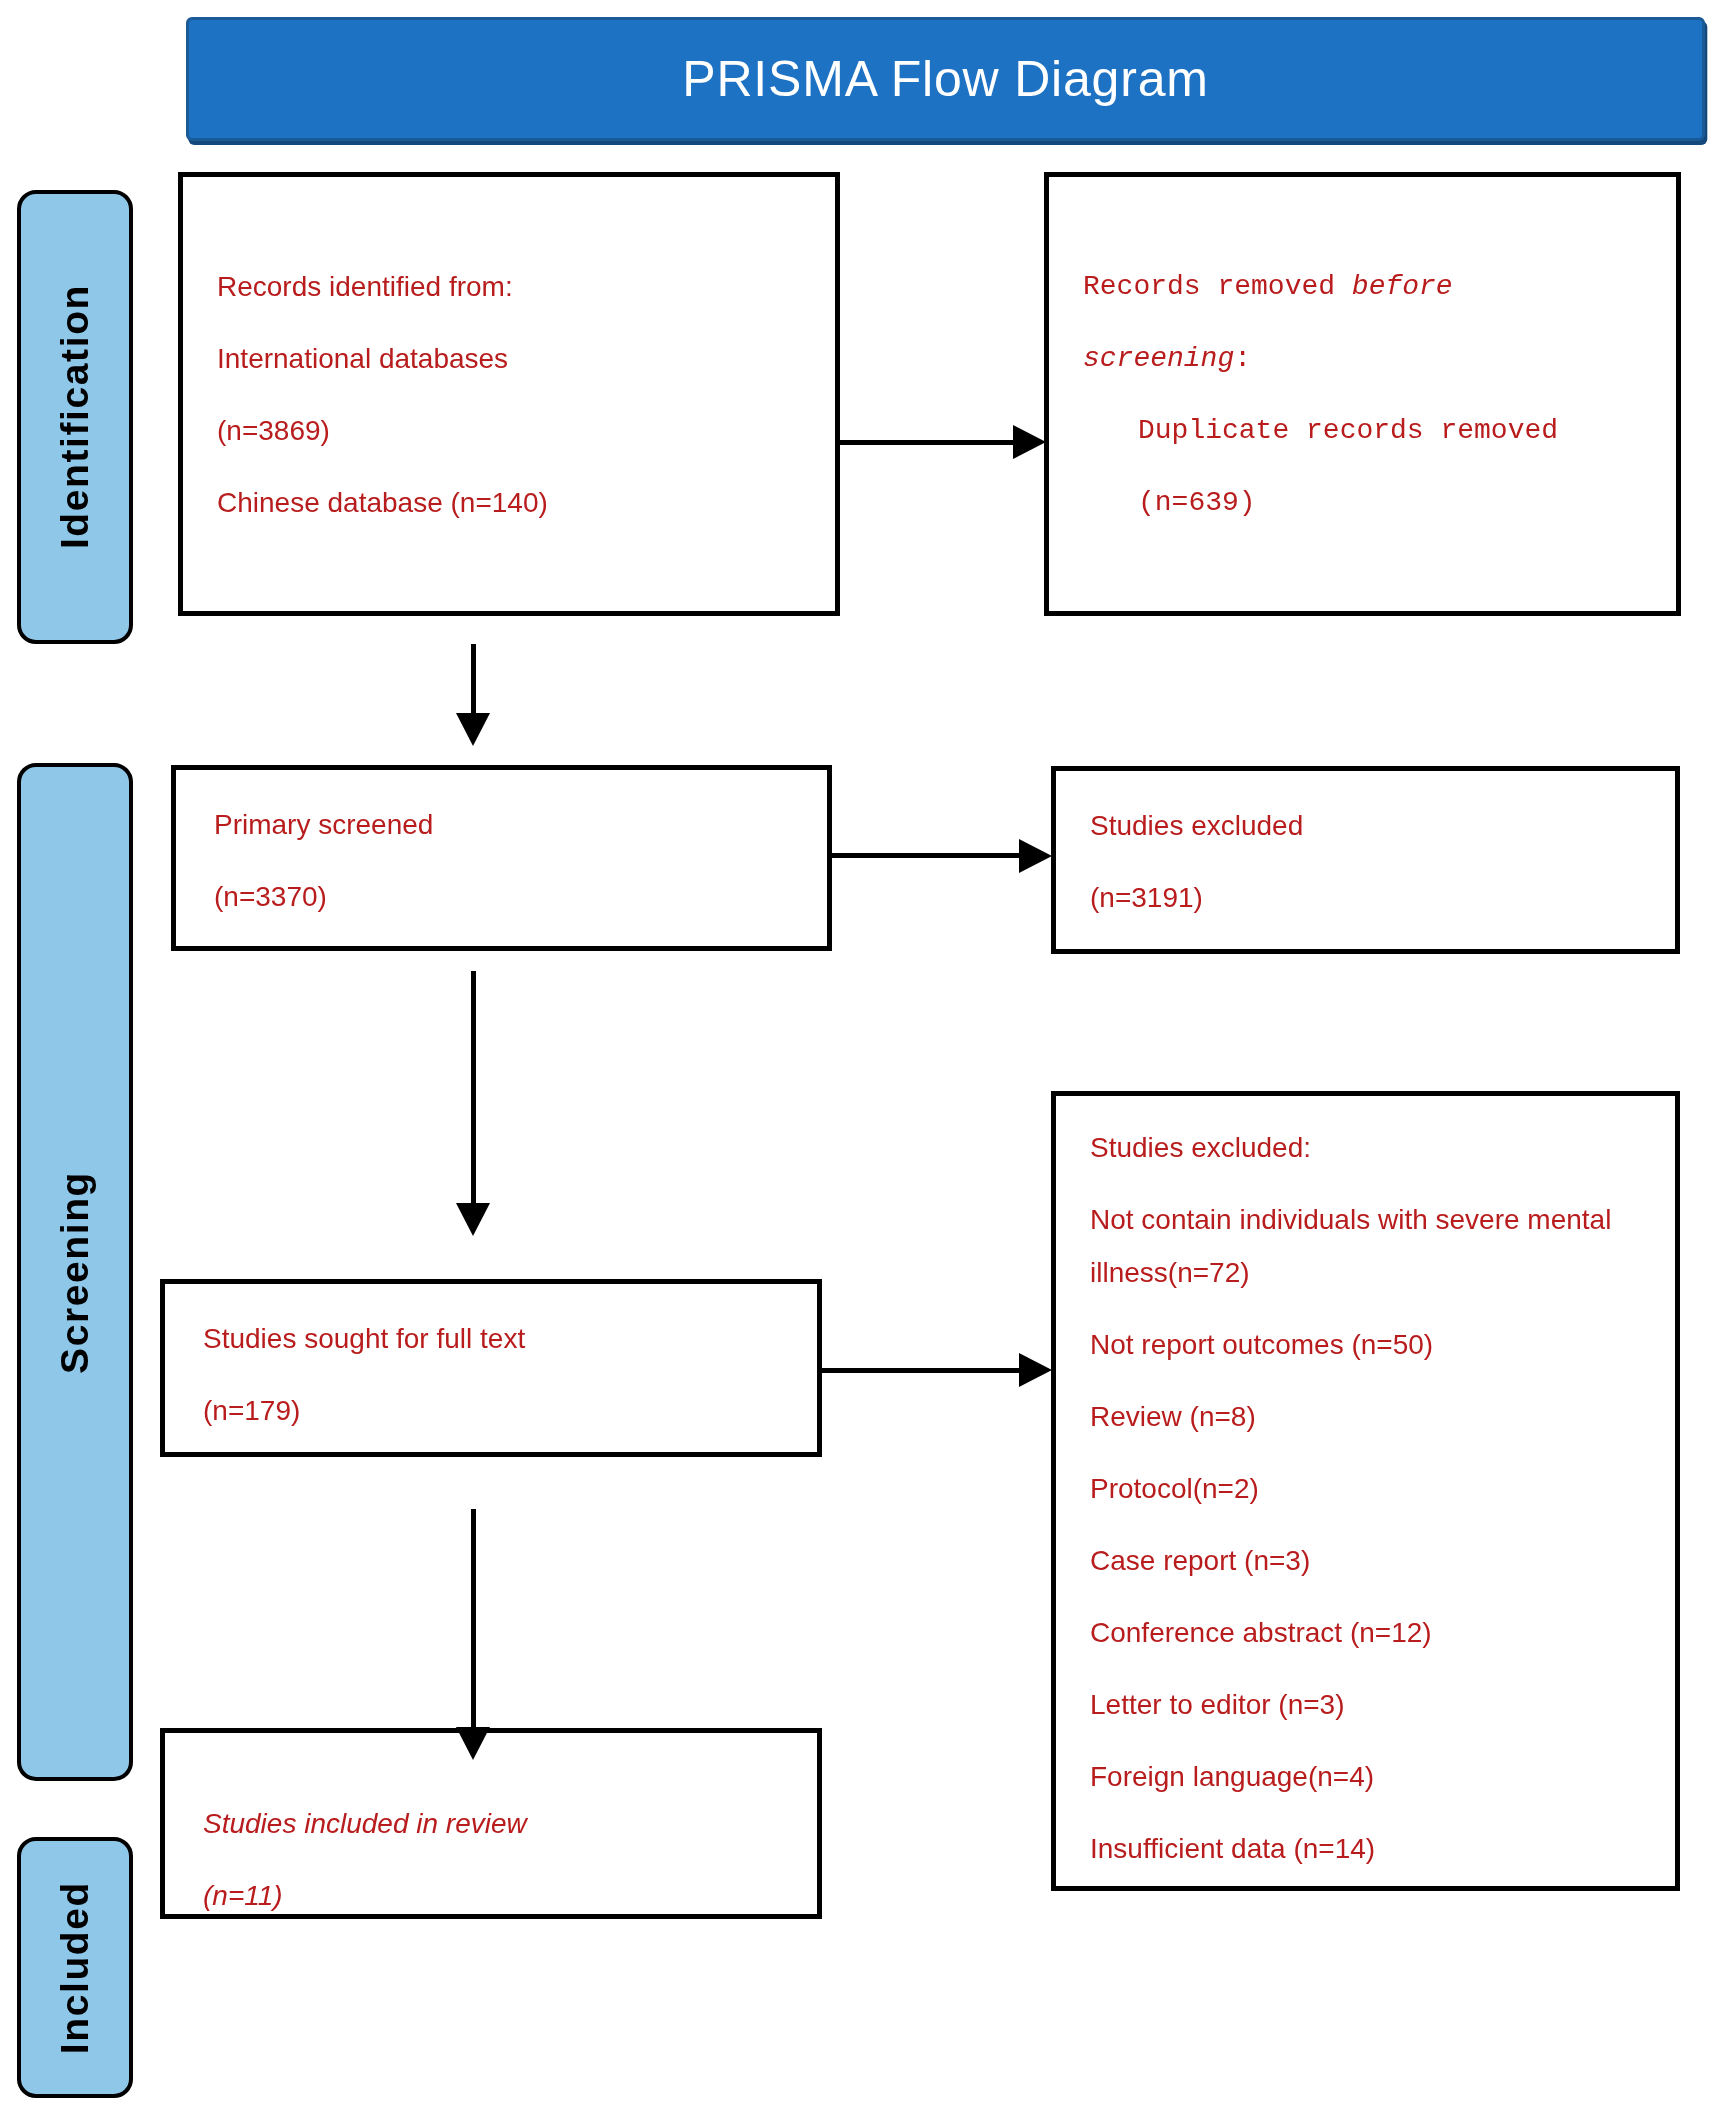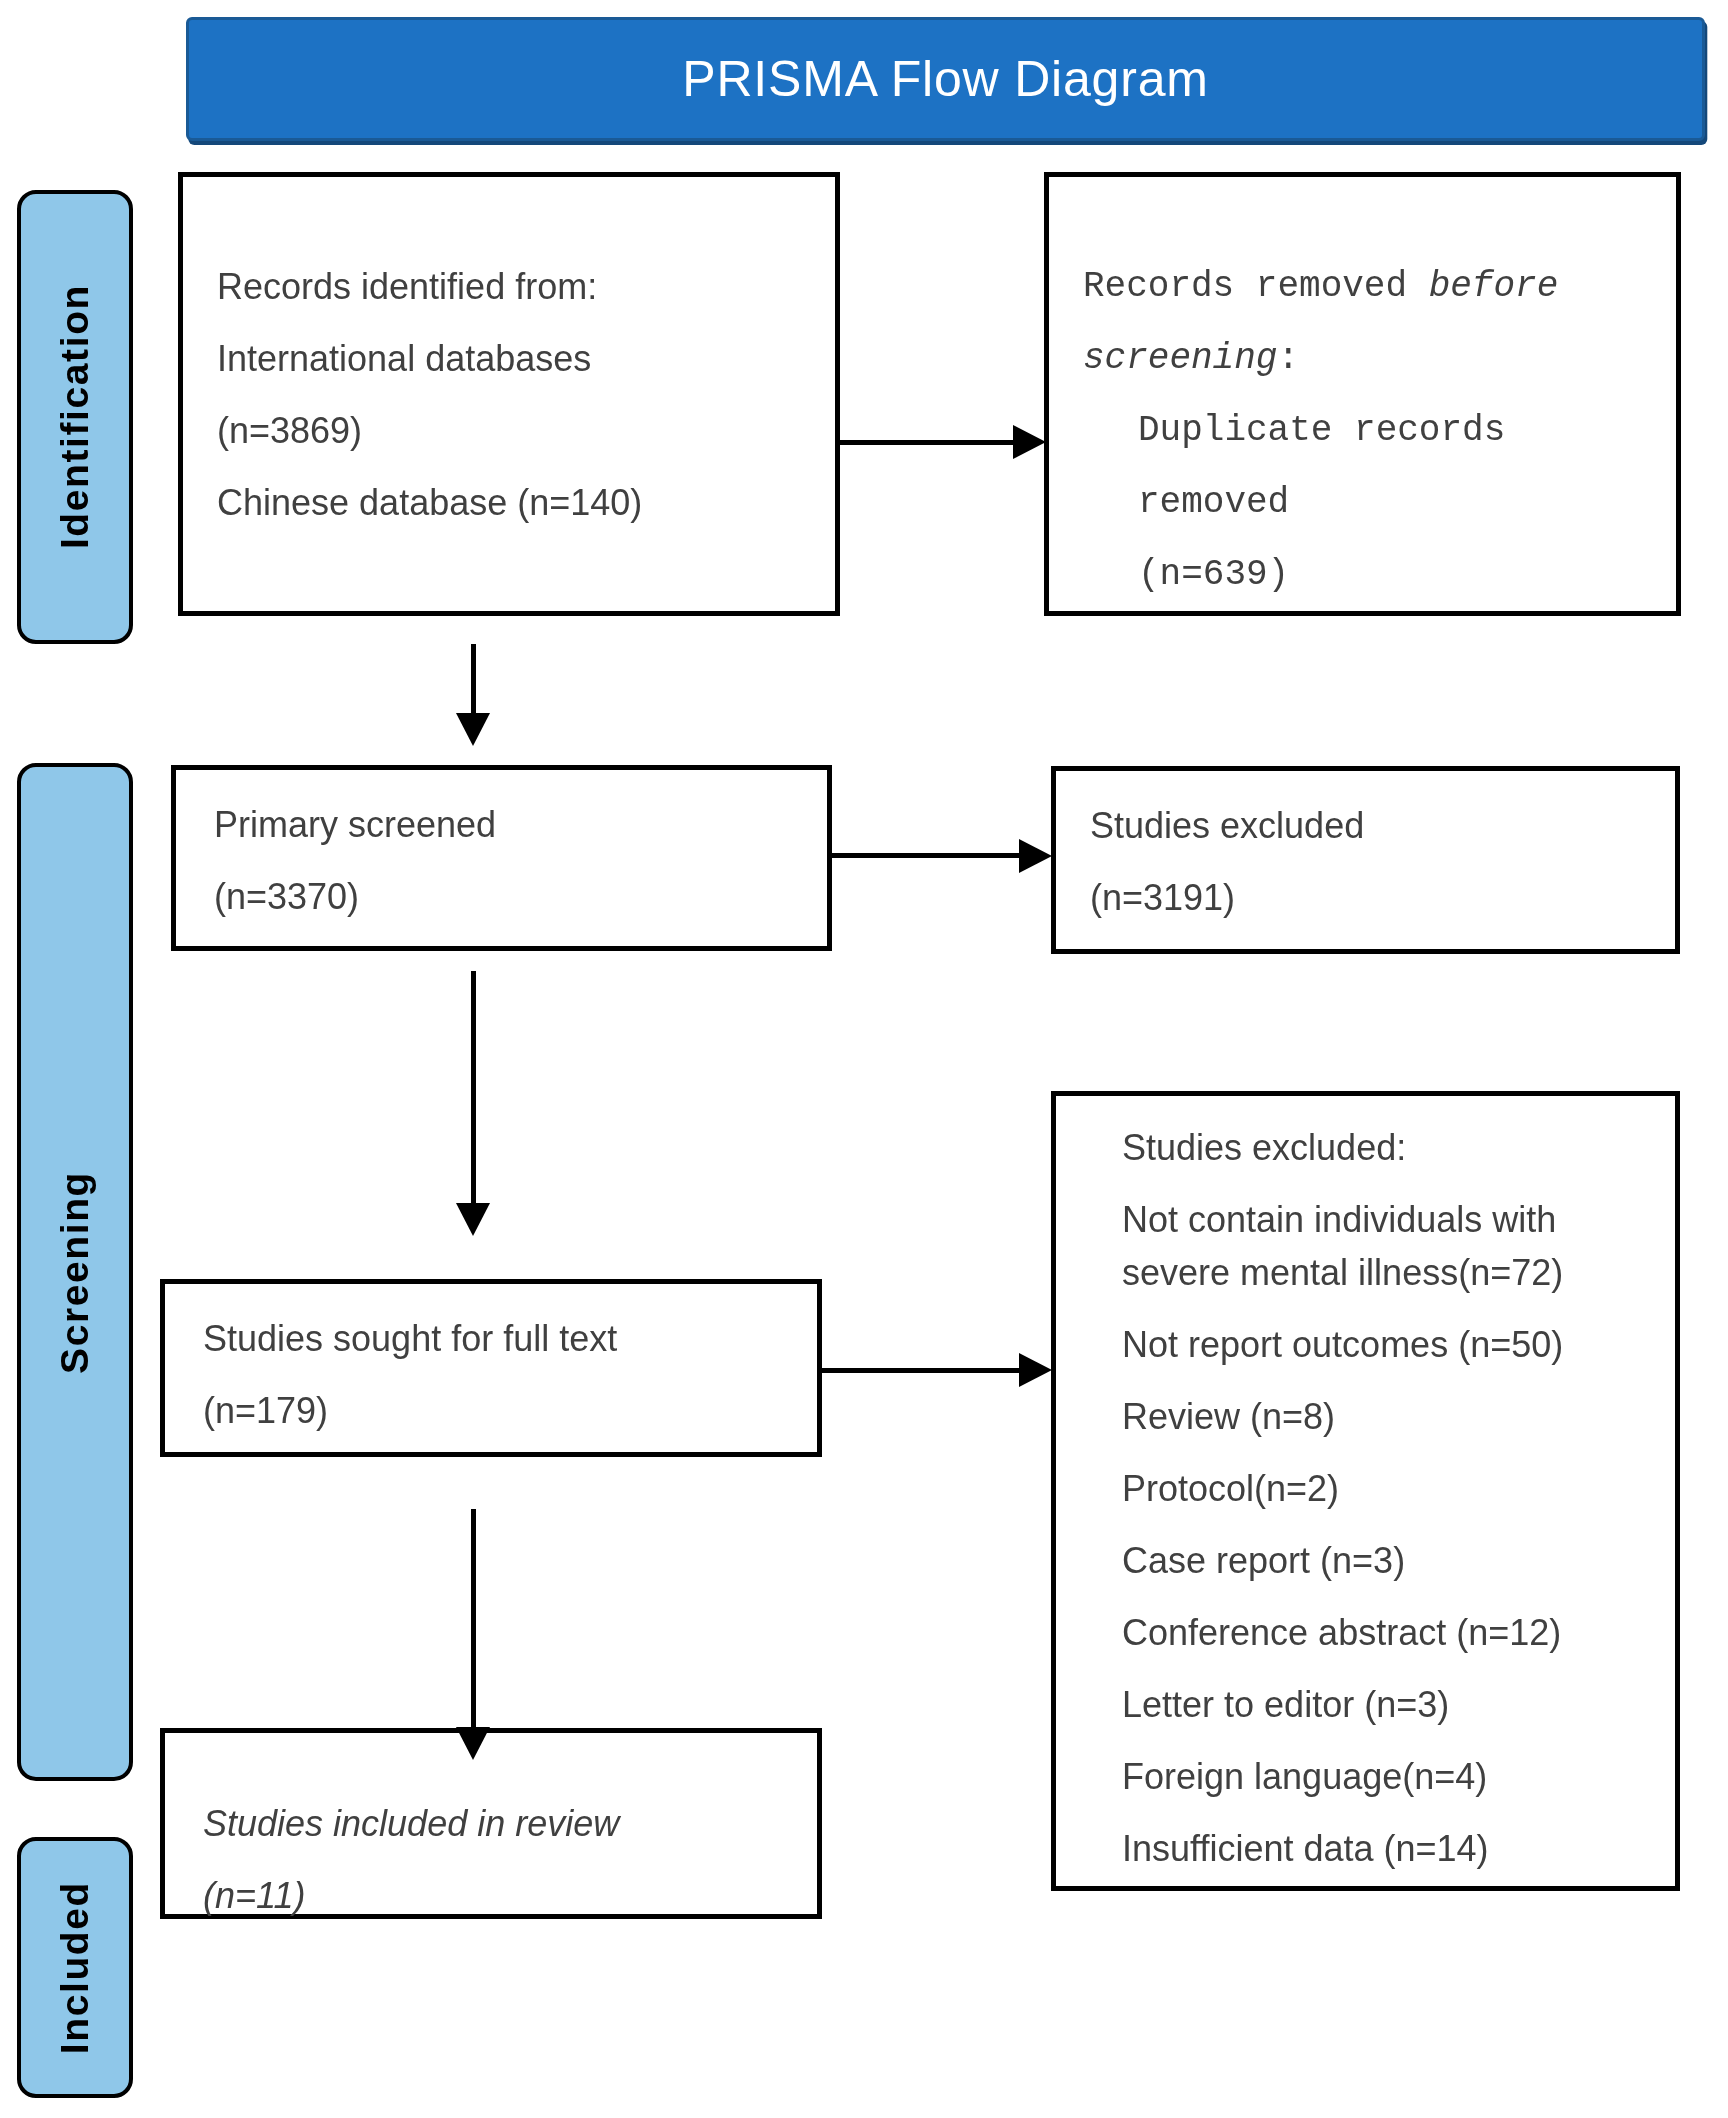--- a/index.html
+++ b/index.html
@@ -25,31 +25,31 @@
   .stage-ident   { top:190px;  height:454px; }
   .stage-screen  { top:763px;  height:1018px; }
   .stage-incl    { top:1837px; height:261px; }
   .stage-text {
     writing-mode:vertical-rl; transform:rotate(180deg);
     font-weight:bold; font-size:39px; letter-spacing:1.6px; color:#000;
   }
   
   .flowbox {
     position:absolute; background:#ffffff; border:5.5px solid #000;
-    box-sizing:border-box; font-size:36px; line-height:72px; color:#404040;
+    box-sizing:border-box; font-size:28px; line-height:72px; color:#b91c1c;
   }
   .box-identified { left:178px;  top:172px;  width:662px; height:444px; padding:74px 23.5px 0 34px; }
   .box-removed    { left:1044px; top:172px;  width:637px; height:444px; padding:74px 19px 0 34px;font-family:Liberation Mono, monospace; }
   .box-screened   { left:171px;  top:765px;  width:661px; height:186px; padding:19px 23.5px 0 38px; }
   .box-excl1      { left:1051px; top:766px;  width:629px; height:188px; padding:19px 19px 0 34px; }
   .box-fulltext   { left:160px;  top:1279px; width:662px; height:178px; padding:19px 23.5px 0 38px; }
   .box-excl2      { left:1051px; top:1091px; width:629px; height:800px; padding:25px 20.4px 0 34px; }
   .box-included   { left:160px;  top:1728px; width:662px; height:191px; padding:55px 23.5px 0 38px;font-style:italic; }
   .indent { padding-left:55px; }
-  .xitem  { line-height:53px; margin-bottom:19px;margin-left:32px; }
+  .xitem  { line-height:53px; margin-bottom:19px; }
   
   .hline { position:absolute; height:4.7px; background:#000; }
   .vline { position:absolute; width:4.7px;  background:#000; }
   .head-right {
     position:absolute; width:0; height:0;
     border-left:33px solid #000; border-top:17px solid transparent; border-bottom:17px solid transparent;
   }
   .head-down {
     position:absolute; width:0; height:0;
     border-top:33px solid #000; border-left:17px solid transparent; border-right:17px solid transparent;

